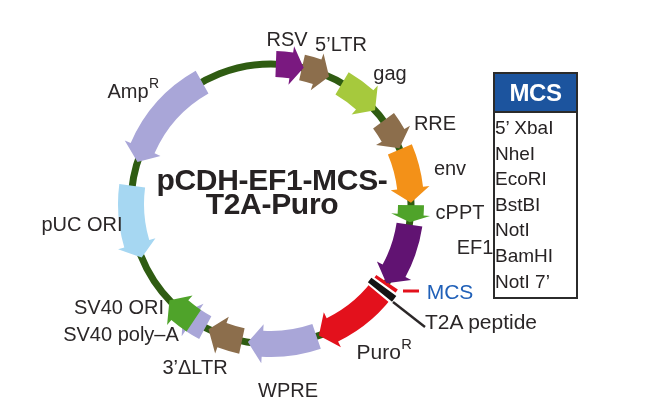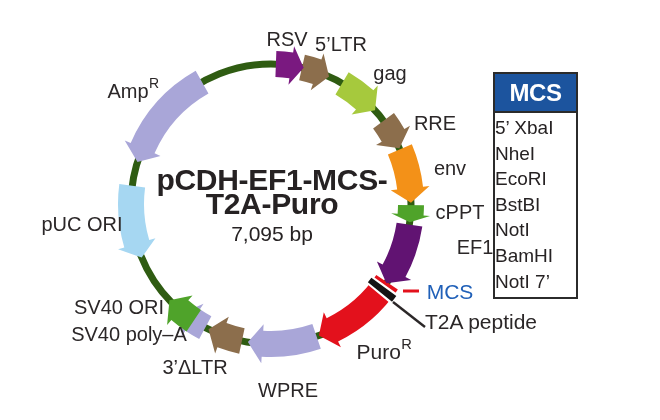--- a/index.html
+++ b/index.html
@@ -102,30 +102,29 @@
       <div class="feat-label" style="left: 390px; top: 73px;"><span>gag</span></div>
       <div class="feat-label" style="left: 435px; top: 123px;"><span>RRE</span></div>
       <div class="feat-label" style="left: 450px; top: 168px; text-align: right;"><span>env</span></div>
       <div class="feat-label" style="left: 460px; top: 212px;"><span>cPPT</span></div>
       <div class="feat-label" style="left: 475px; top: 247px;"><span>EF1</span></div>
       <div class="feat-label blue" style="left: 450px; top: 292px;"><span>MCS</span></div>
       <div class="feat-label big" style="left: 481px; top: 322px;"><span>T2A peptide</span></div>
       <div class="feat-label big" style="left: 384px; top: 351px; text-align: right;"><span>Puro</span><sup>R</sup></div>
       <div class="feat-label" style="left: 288px; top: 390px;"><span>WPRE</span></div>
       <div class="feat-label" style="left: 195px; top: 367px;"><span>3’ΔLTR</span></div>
-      <div class="feat-label" style="left: 121px; top: 334px; margin-left: 8px;"><span>SV40 poly–A</span></div>
+      <div class="feat-label" style="left: 121px; top: 334px;"><span>SV40 poly–A</span></div>
       <div class="feat-label" style="left: 119px; top: 307px;"><span>SV40 ORI</span></div>
       <div class="feat-label" style="left: 82px; top: 224px;"><span>pUC ORI</span></div>
       <div class="feat-label" style="left: 133px; top: 90px;"><span>Amp</span><sup>R</sup></div>
     </div>
 
   <div class="center-block">
     <div class="center-title">pCDH-EF1-MCS-</div>
     <div class="center-title">T2A-Puro</div>
-    <div class="center-bp">7,095 bp</div>
   </div>
 
   <div class="mcs-box">
     <div class="mcs-box-header" style="background: rgb(28, 84, 158);">MCS</div>
     <div class="mcs-items" id="mcs-items">
         <div class="mcs-item">5’ XbaI</div>
         <div class="mcs-item">NheI</div>
         <div class="mcs-item">EcoRI</div>
         <div class="mcs-item">BstBI</div>
         <div class="mcs-item">NotI</div>

